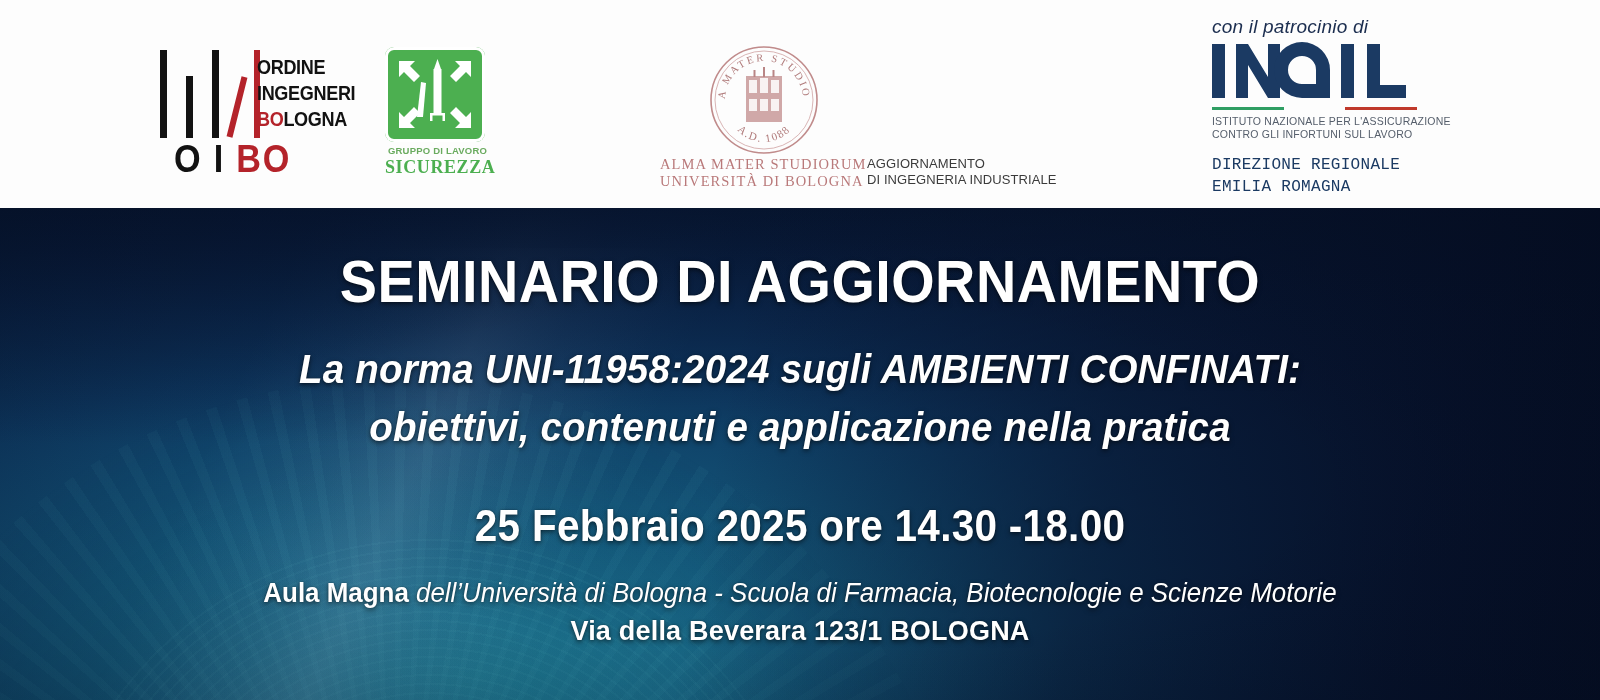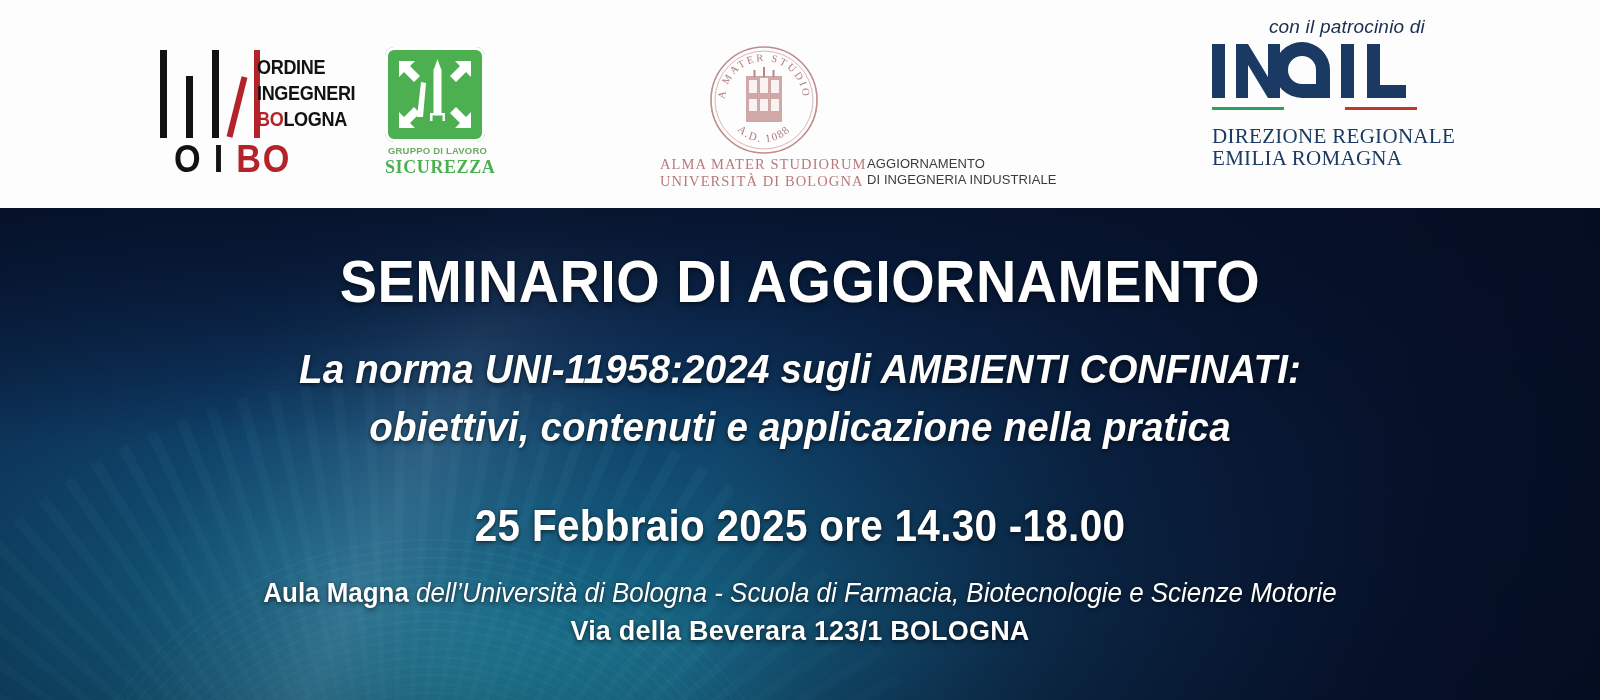--- a/index.html
+++ b/index.html
@@ -67,38 +67,38 @@
   .unibo-dept{
     font-family:"Liberation Sans",sans-serif;
     font-size:13px;line-height:16px;letter-spacing:0.1px;
     color:#3b3b3b;white-space:nowrap;
   }
 
   
   .inail{position:absolute;left:1210px;top:16px;width:215px;height:175px;}
   .patrocinio{
     font-family:"Liberation Sans",sans-serif;font-style:italic;
-    font-size:19px;color:#1b2d4f;letter-spacing:0.2px;margin:0 0 2px 2px;text-align:right;
+    font-size:19px;color:#1b2d4f;letter-spacing:0.2px;margin:0 0 2px 2px;
   }
   .inail-word{
     font-family:"Liberation Sans",sans-serif;font-weight:bold;
     font-size:58px;line-height:58px;letter-spacing:2px;color:#1b3a63;
     display:flex;align-items:center;
   }
   .flagline{position:relative;width:205px;height:4px;margin:5px 0 4px 2px;}
   .flagline .g{position:absolute;left:0;top:0;width:72px;height:3px;background:#2f9e63;}
   .flagline .r{position:absolute;right:0;top:0;width:72px;height:3px;background:#c0392b;}
   .inail-sub{
     font-family:"Liberation Sans",sans-serif;
     font-size:10.5px;line-height:12.5px;letter-spacing:0.2px;color:#555e6b;
     margin-left:2px;white-space:nowrap;
   }
   .inail-dir{
-    font-family:Liberation Serif, serif;
-    font-size:21px;line-height:22px;letter-spacing:0.3px;color:#1b3a63;
+    font-family:Liberation Mono, monospace;
+    font-size:16px;line-height:22px;letter-spacing:0.3px;color:#1b3a63;
     margin:14px 0 0 2px;white-space:nowrap;
   }
 
   
   .hero{
     position:absolute;left:0;top:208px;width:1600px;height:492px;
     background:#a16207;overflow:hidden;
   }
   .bg-layer{position:absolute;left:0;top:0;width:1600px;height:492px;}
   .bg-base{
@@ -294,20 +294,24 @@
             <path d="M106 58 h-14 a28 28 0 1 1 28 -28 v28 h-14 v-28 a14 14 0 1 0 -14 14 h14 z"></path>
             <rect x="131" y="4" width="13" height="54"></rect>
             <path d="M157 4 h13 v41 h26 v13 h-39 z"></path>
           </g>
         </svg>
       </div>
       <div class="flagline">
           <span class="g"></span>
           <span class="r"></span>
         </div>
+      <div class="inail-sub">
+        <div>ISTITUTO NAZIONALE PER L'ASSICURAZIONE</div>
+        <div>CONTRO GLI INFORTUNI SUL LAVORO</div>
+      </div>
       <div class="inail-dir">
         <div>DIREZIONE REGIONALE</div>
         <div>EMILIA ROMAGNA</div>
       </div>
     </div>
   </div>
 
   <div class="hero">
     <div class="bg-layer bg-base"></div>
     <div class="bg-disc"></div>

